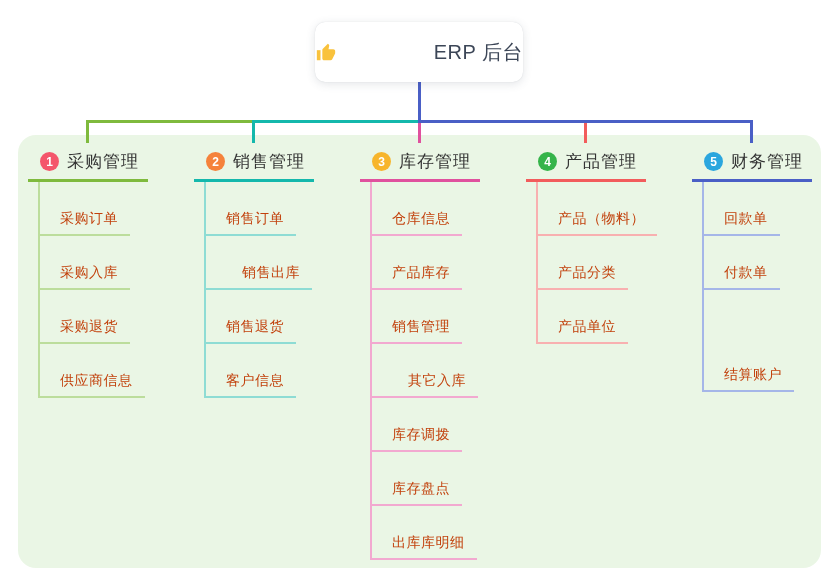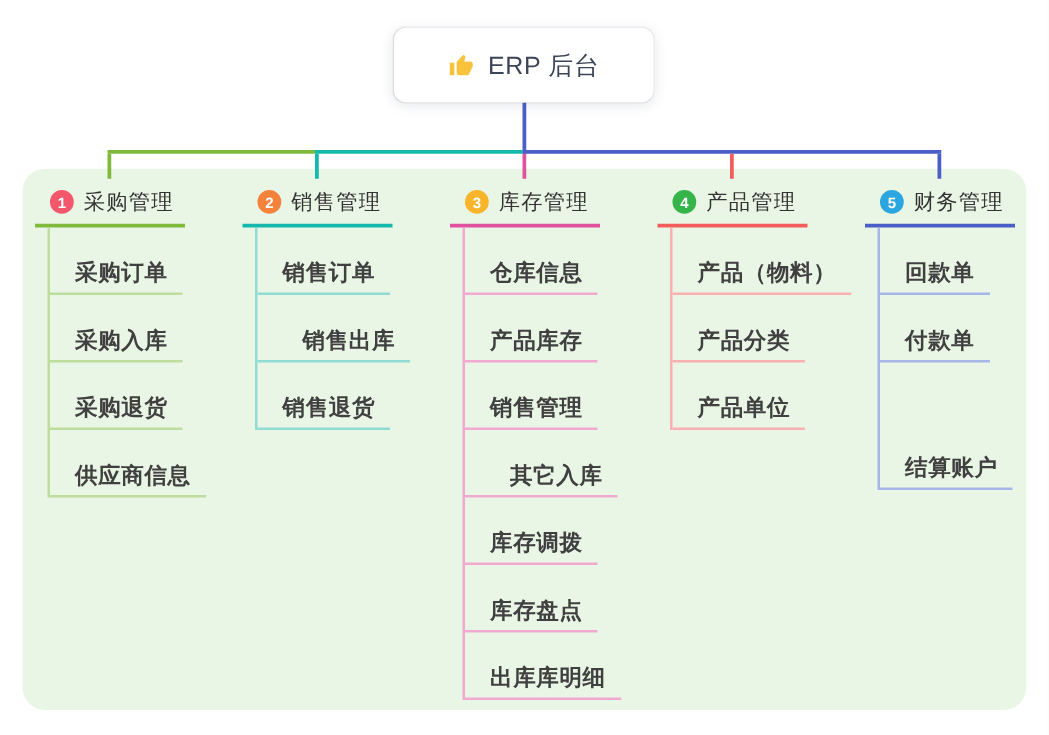--- a/index.html
+++ b/index.html
@@ -10,41 +10,41 @@
   .canvas{position:absolute;inset:0;}
   .panel{
     position:absolute;left:18px;top:135px;width:803px;height:433px;
     border-radius:18px;
   }
   .cline{position:absolute;}
   .root-node{
     position:absolute;left:315px;top:22px;width:208px;height:60px;
     background:#ffffff;border-radius:10px;
     box-shadow:0 2px 10px rgba(60,70,90,.14),0 0 1px rgba(60,70,90,.2);
-    display:flex;align-items:center;justify-content:center;gap:10px;
+    display:flex;align-items:center;justify-content:space-between;gap:10px;
     font-size:20px;color:#3c4657;font-weight:500;letter-spacing:0.5px;
     z-index:3;
   }
   .branch{position:absolute;top:143px;z-index:2;}
   .btitle{
     display:flex;align-items:center;gap:8px;
     width:120px;box-sizing:border-box;padding:7px 0 6px 12px;
     border-bottom:3px solid;
     font-size:17px;letter-spacing:1px;color:#333333;white-space:nowrap;
   }
   .badge{
     width:19px;height:19px;flex:0 0 19px;border-radius:50%;
     color:#ffffff;font-size:12px;font-weight:600;letter-spacing:0;
     display:flex;align-items:center;justify-content:center;
   }
   .kids{margin-left:10px;border-left:2px solid;width:fit-content;}
   .kid{
     width:fit-content;white-space:nowrap;
     padding:28px 12px 8px 20px;border-bottom:2px solid;
-    font-size:18px;line-height:16px;color:#404040;letter-spacing:0.5px;font-weight:bold;
+    font-size:14px;line-height:16px;color:#c2410c;letter-spacing:0.5px;
   }
 </style>
 </head>
 <body>
 
 <div class="canvas">
 
   <div class="panel" style="background: rgb(234, 246, 229);"></div>
 
   <div id="connectors">
@@ -82,20 +82,21 @@
       </div>
       <div class="branch" style="left: 194px;">
         <div class="btitle" style="border-bottom-color: rgb(20, 184, 172);">
           <span class="badge" style="background: rgb(245, 130, 59);">2</span>
           <span>销售管理</span>
         </div>
         <div class="kids" style="border-left-color: rgb(142, 220, 212);">
           <div class="kid" style="border-bottom-color: rgb(142, 220, 212);">销售订单</div>
           <div class="kid" style="border-bottom-color: rgb(142, 220, 212); padding-left: 36px;">销售出库</div>
           <div class="kid" style="border-bottom-color: rgb(142, 220, 212);">销售退货</div>
+          <div class="kid" style="border-bottom-color: rgb(142, 220, 212);">客户信息</div>
         </div>
       </div>
       <div class="branch" style="left: 360px;">
         <div class="btitle" style="border-bottom-color: rgb(224, 81, 158);">
           <span class="badge" style="background: rgb(247, 181, 44);">3</span>
           <span>库存管理</span>
         </div>
         <div class="kids" style="border-left-color: rgb(242, 169, 208);">
           <div class="kid" style="border-bottom-color: rgb(242, 169, 208);">仓库信息</div>
           <div class="kid" style="border-bottom-color: rgb(242, 169, 208);">产品库存</div>

